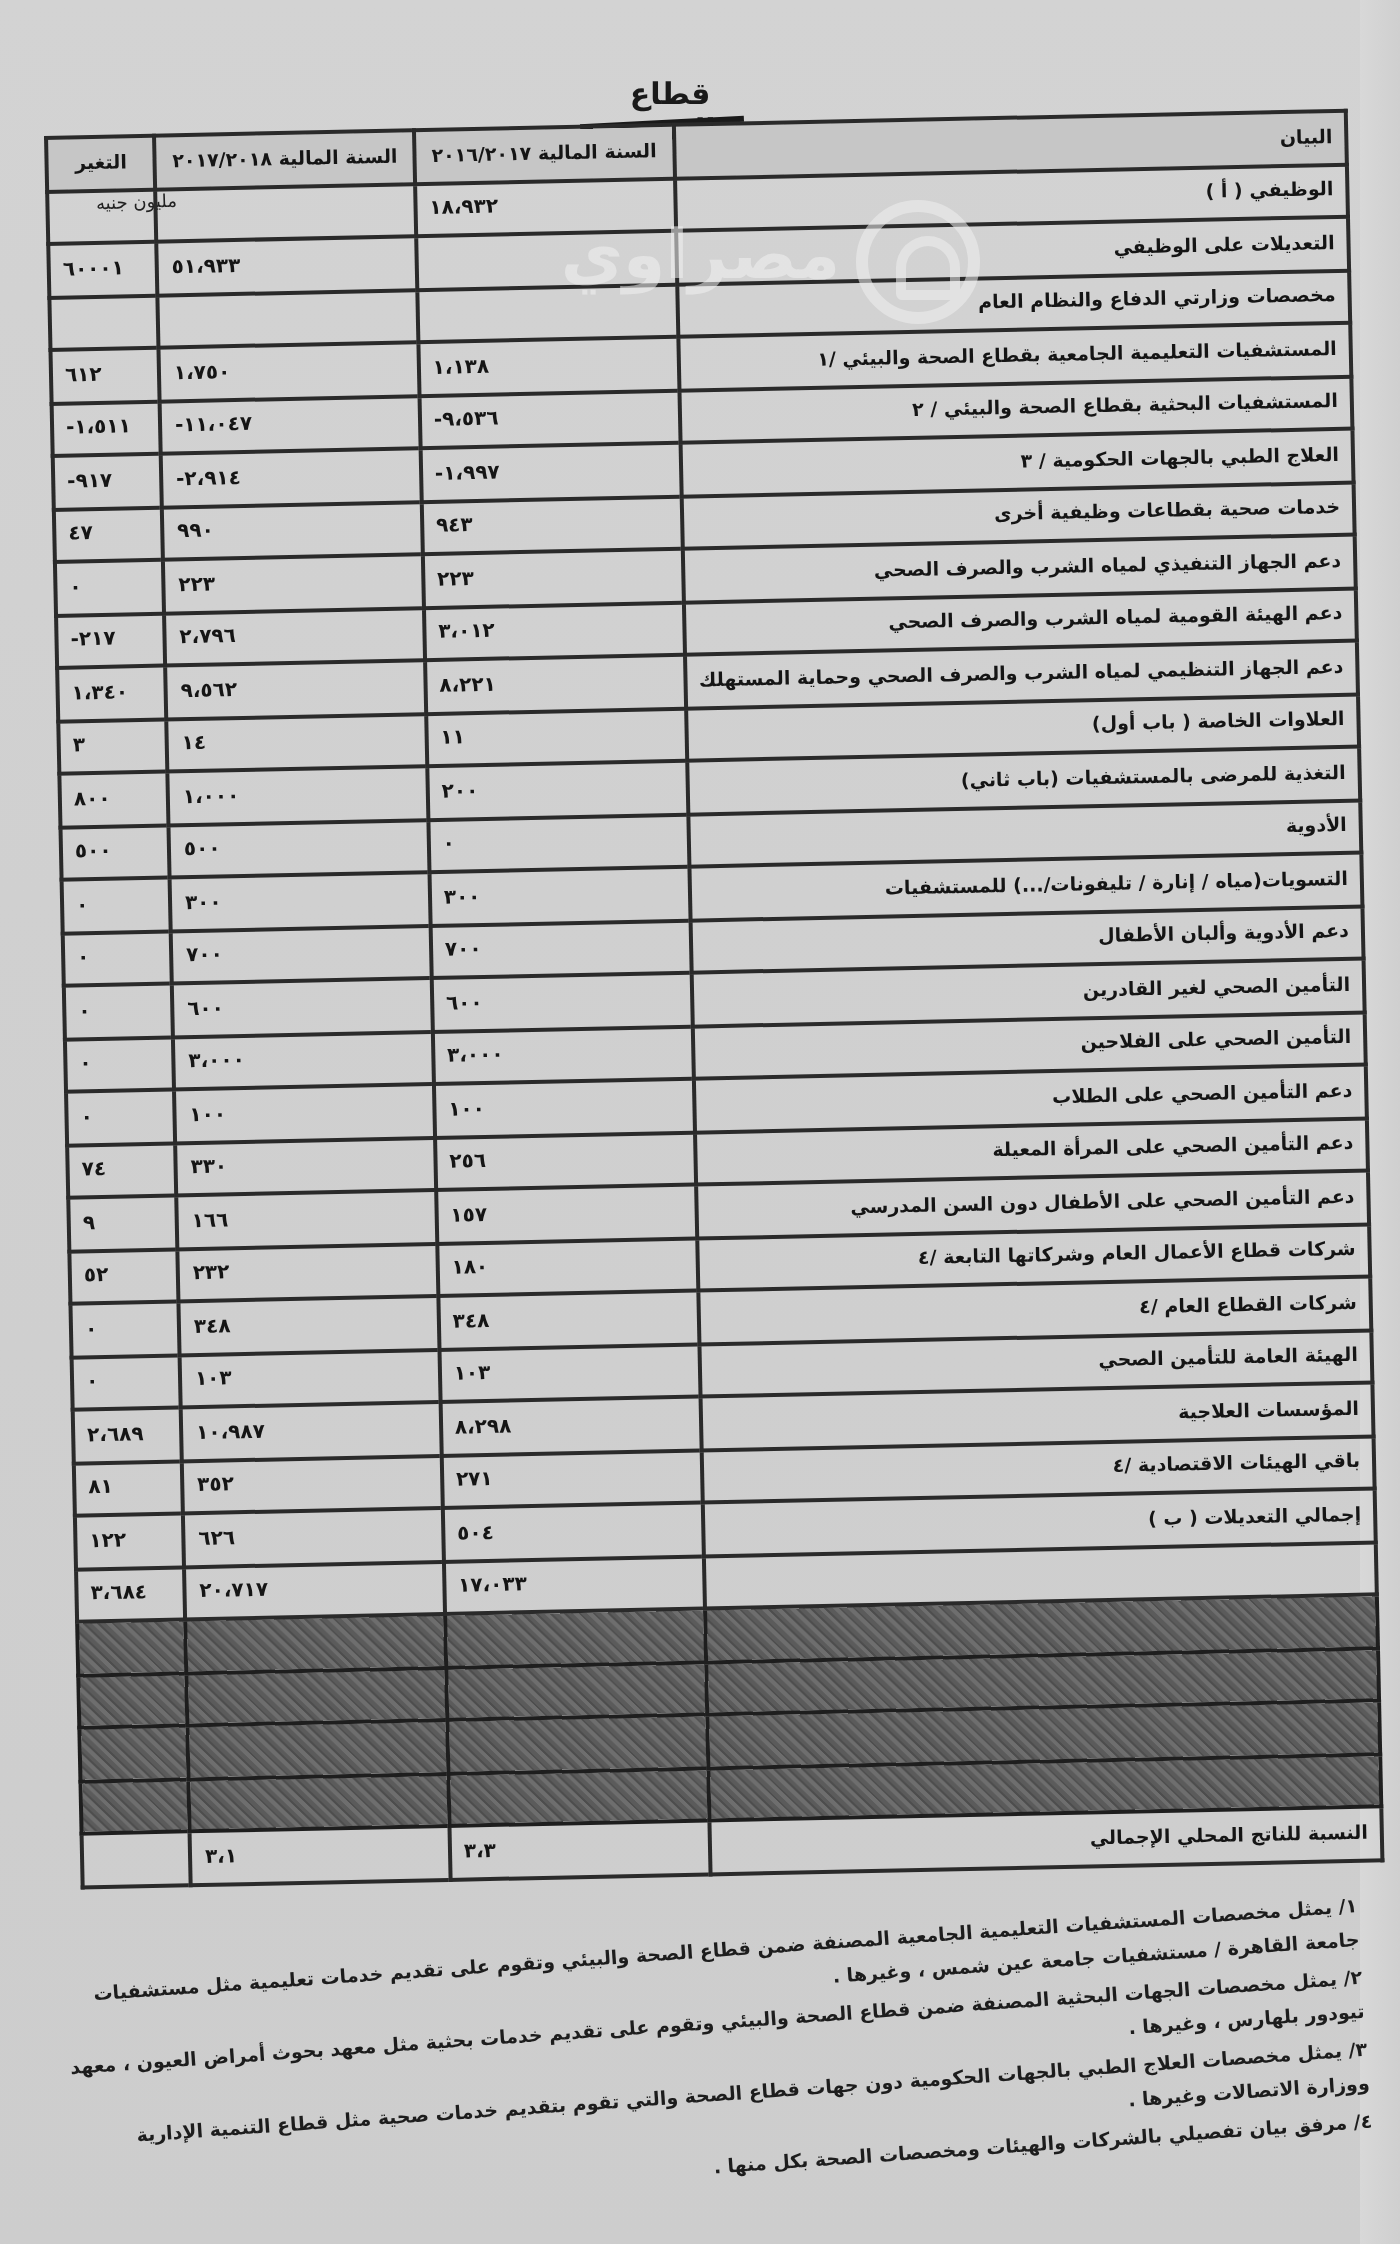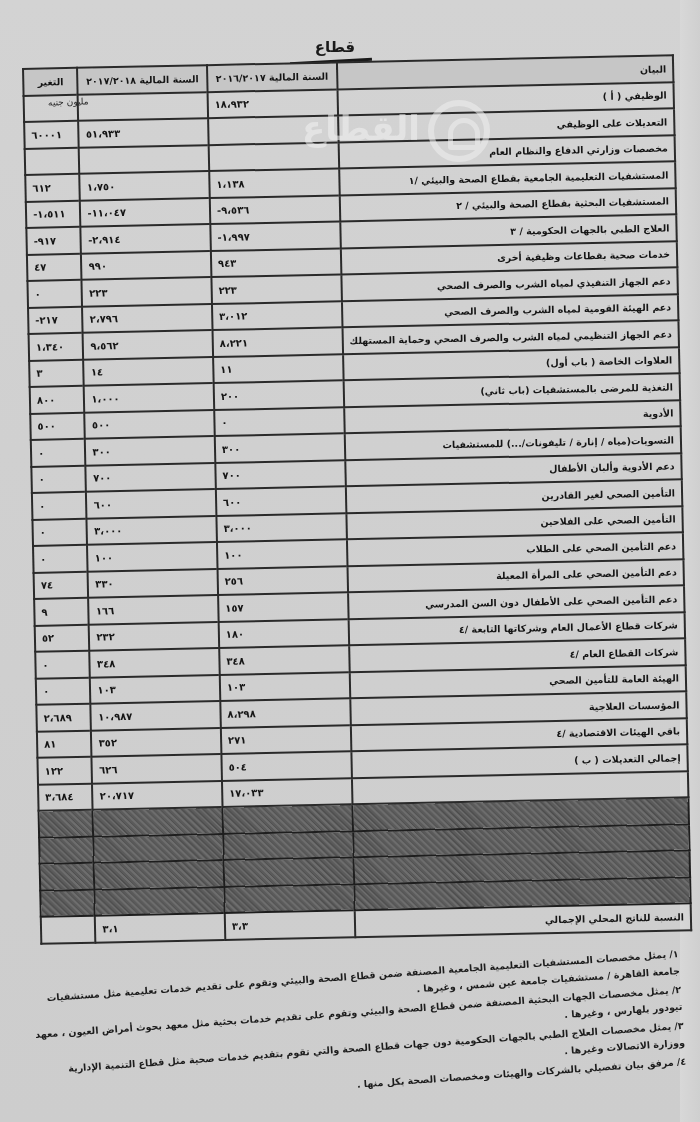--- a/index.html
+++ b/index.html
@@ -288,21 +288,21 @@
             <td class="num c1">٣،٣</td>
             <td class="num c2">٣،١</td>
             <td class="num c3"></td>
           </tr>
         </tbody>
     </table>
   </div>
 
   <div class="watermark">
     <div class="wm-circle"></div>
-    <div class="wm-text">القطاع</div>
+    <div class="wm-text">مصراوي</div>
   </div>
 
   <div class="footnotes" id="footnotes">
       <p>١/ يمثل مخصصات المستشفيات التعليمية الجامعية المصنفة ضمن قطاع الصحة والبيئي وتقوم على تقديم خدمات تعليمية مثل مستشفيات جامعة القاهرة / مستشفيات جامعة عين شمس ، وغيرها .</p>
       <p>٢/ يمثل مخصصات الجهات البحثية المصنفة ضمن قطاع الصحة والبيئي وتقوم على تقديم خدمات بحثية مثل معهد بحوث أمراض العيون ، معهد تيودور بلهارس ، وغيرها .</p>
       <p>٣/ يمثل مخصصات العلاج الطبي بالجهات الحكومية دون جهات قطاع الصحة والتي تقوم بتقديم خدمات صحية مثل قطاع التنمية الإدارية ووزارة الاتصالات وغيرها .</p>
       <p>٤/ مرفق بيان تفصيلي بالشركات والهيئات ومخصصات الصحة بكل منها .</p>
     </div>
 </div>
 

